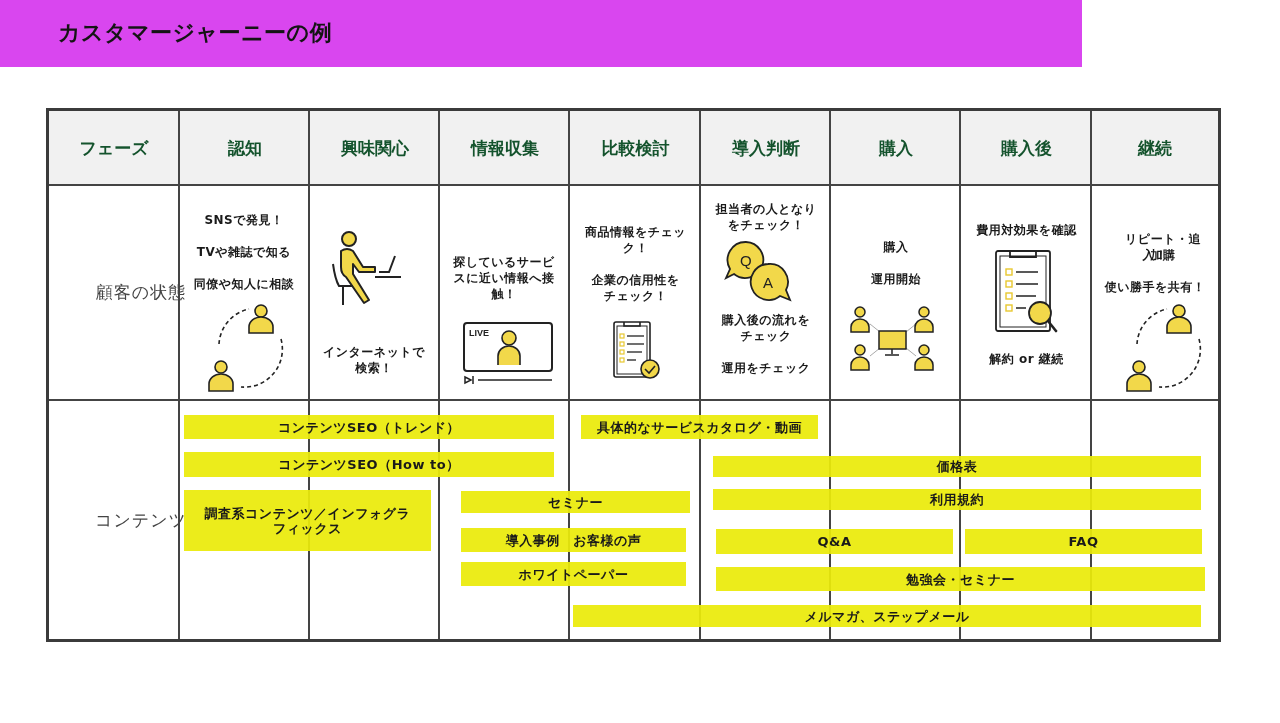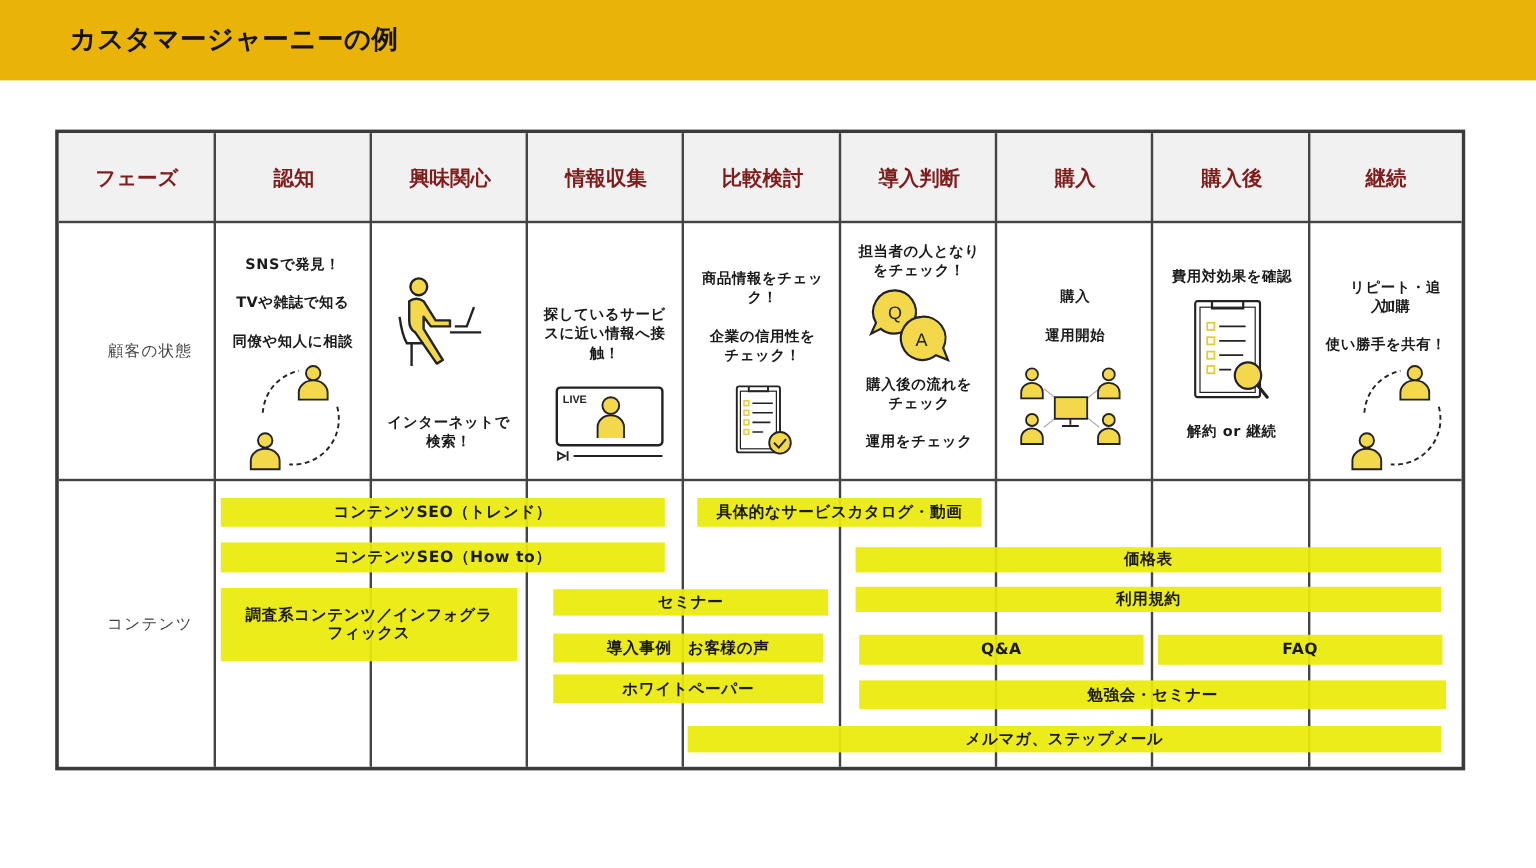--- a/index.html
+++ b/index.html
@@ -1,29 +1,29 @@
 <!DOCTYPE html>
 <html><head>
 <meta charset="utf-8">
 <style>
   * { box-sizing: border-box; margin: 0; padding: 0; }
   html, body { width: 1280px; height: 723px; background: #ffffff; overflow: hidden; }
   body { position: relative; font-family: "DejaVu Sans", "Liberation Sans", sans-serif; color: #1a1a1a; }
 
-  .title-bar { position: absolute; left: 0; top: 0; width: 1280px; height: 67px; background: #eab308; }
+  .title-bar { position: absolute; left: 0; top: 0; width: 1082px; height: 67px; background: #d946ef; }
   .title-bar h1 { position: absolute; left: 58px; top: 18px; font-size: 22px; font-weight: bold; letter-spacing: 0.5px; color: #141414; }
 
   .grid { position: absolute; left: 46px; top: 108px; width: 1175px; height: 534px; border: 3px solid #3b3b3b; border-top-width: 3px; }
   .hdr-bg { position: absolute; left: 0; top: 0; width: 100%; height: 74px; background: #f1f1f1; }
   .vline { position: absolute; top: 0; bottom: 0; width: 2px; background: #444; }
   .hline { position: absolute; left: 0; right: 0; height: 2px; background: #444; }
 
-  .hcell { position: absolute; top: 0; height: 74px; display: flex; align-items: center; justify-content: center; font-size: 17px; font-weight: bold; color: #7f1d1d; }
-
-  .rowlabel { position: absolute; left: 0; width: 152px; display: flex; align-items: center; justify-content: center; font-size: 13px; color: #444; letter-spacing: 1px; }
+  .hcell { position: absolute; top: 0; height: 74px; display: flex; align-items: center; justify-content: center; font-size: 17px; font-weight: bold; color: #14532d; }
+
+  .rowlabel { position: absolute; left: 16px; width: 152px; display: flex; align-items: center; justify-content: center; font-size: 17px; color: #444; letter-spacing: 1px; }
 
   .st { position: absolute; text-align: center; font-size: 12px; font-weight: bold; line-height: 16px; color: #1a1a1a; letter-spacing: 0.5px; }
 
   .bar { position: absolute; background: rgba(235,235,10,0.93); display: flex; align-items: center; justify-content: center; font-size: 13px; font-weight: bold; color: #1a1a1a; text-align: center; line-height: 15px; letter-spacing: 0.5px; }
 
   .icon { position: absolute; }
 </style>
 </head>
 <body>
 

